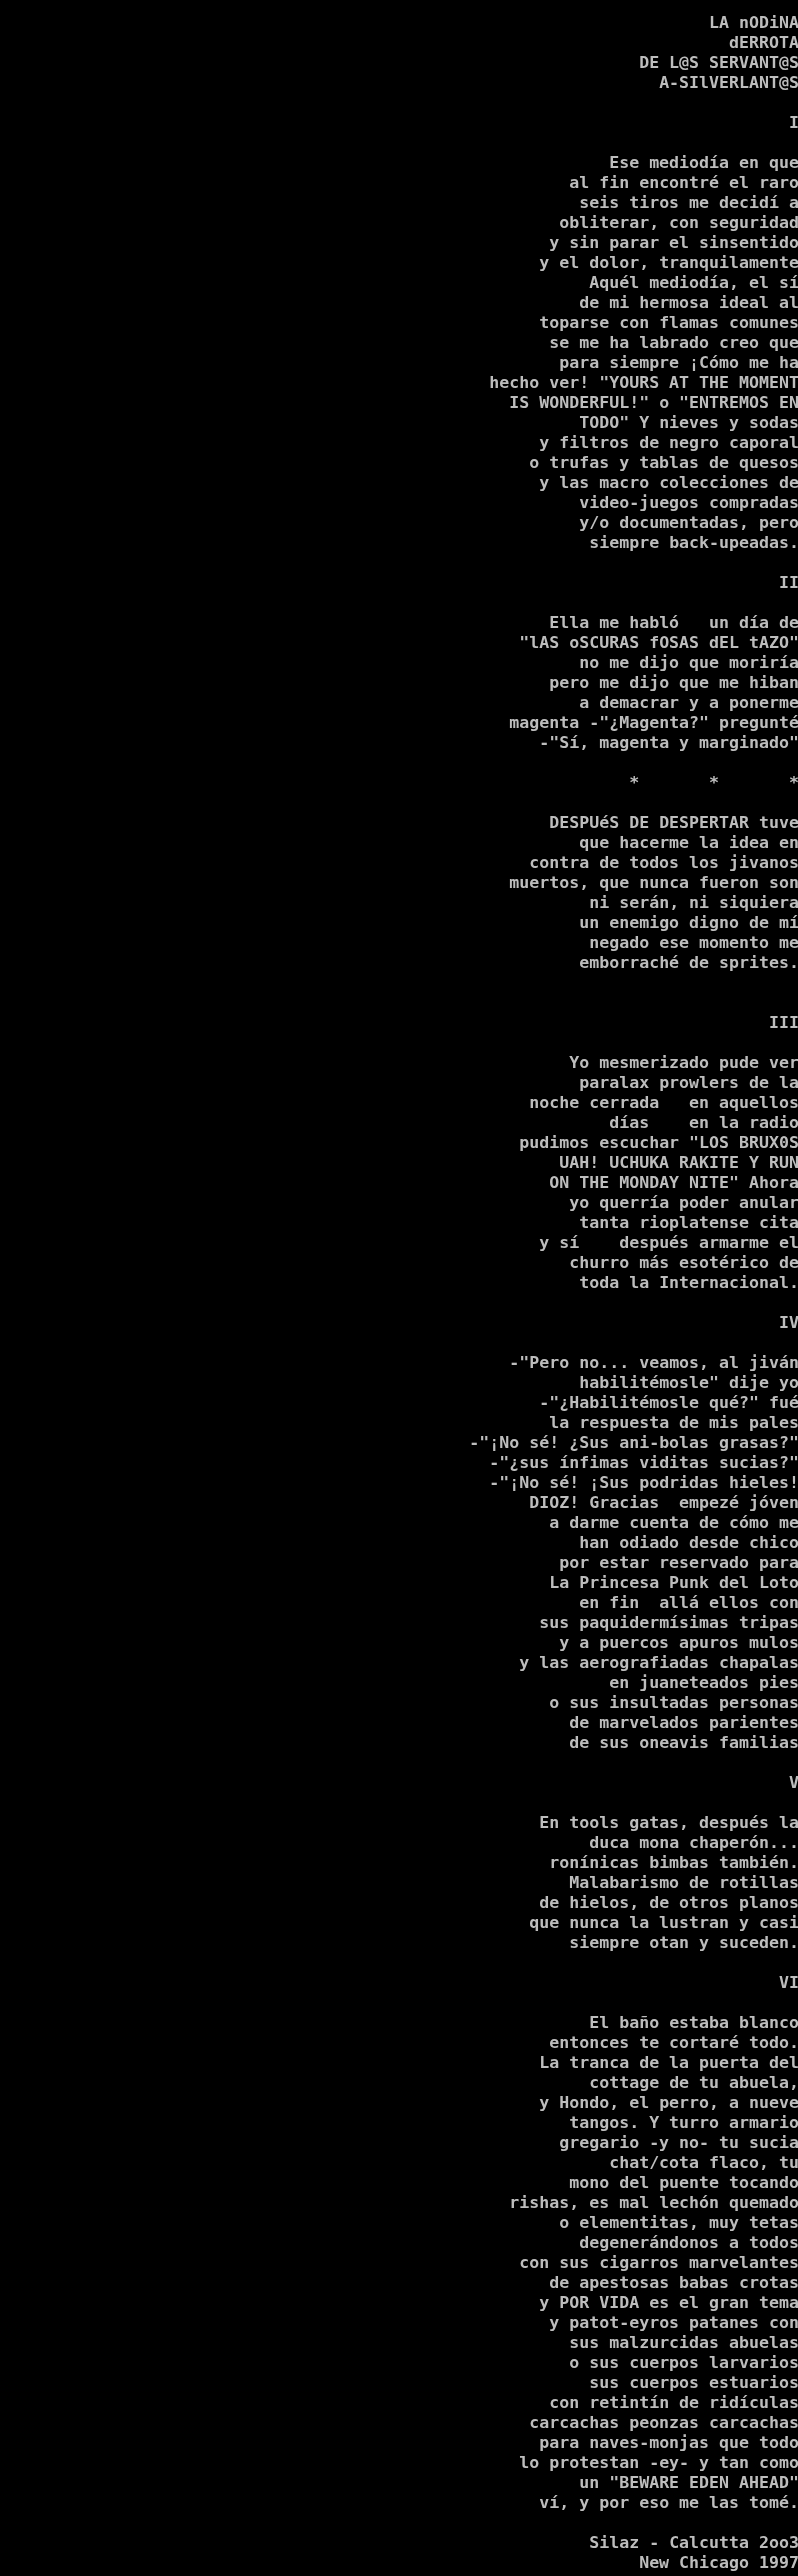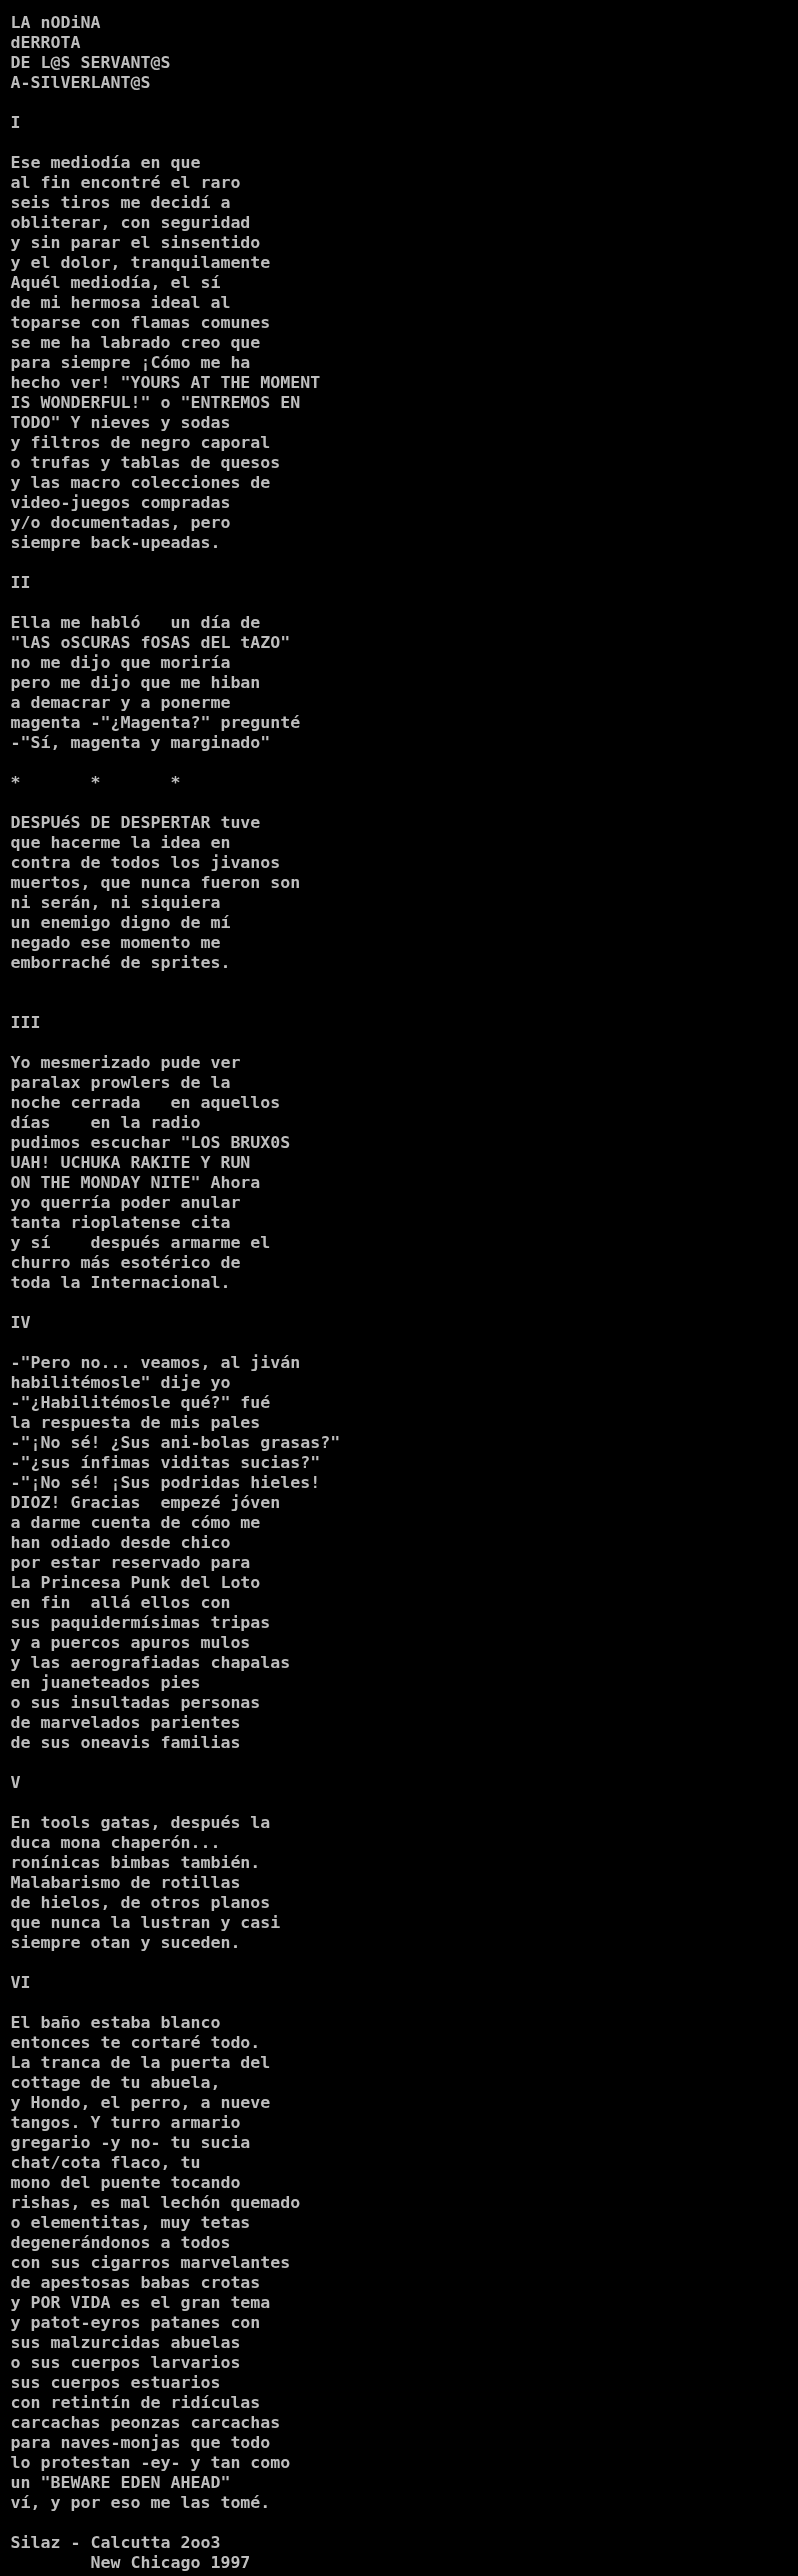--- a/index.html
+++ b/index.html
@@ -30,16 +30,16 @@
     color: #bdbdbd;
   }
   .line {
     white-space: pre;
     height: 20px;
   }
 </style>
 </head>
 <body style="background: rgb(0, 0, 0);">
 
-<div class="screen" style="background: rgb(0, 0, 0);">
+<div class="screen" style="background: rgb(0, 0, 0); text-align: right;">
   <pre class="poem" style="color: rgb(189, 189, 189);"><div class="line">LA nODiNA</div><div class="line">dERROTA</div><div class="line">DE L@S SERVANT@S</div><div class="line">A-SIlVERLANT@S</div><div class="line"></div><div class="line">I</div><div class="line"></div><div class="line">Ese mediodía en que</div><div class="line">al fin encontré el raro</div><div class="line">seis tiros me decidí a</div><div class="line">obliterar, con seguridad</div><div class="line">y sin parar el sinsentido</div><div class="line">y el dolor, tranquilamente</div><div class="line">Aquél mediodía, el sí</div><div class="line">de mi hermosa ideal al</div><div class="line">toparse con flamas comunes</div><div class="line">se me ha labrado creo que</div><div class="line">para siempre ¡Cómo me ha</div><div class="line">hecho ver! "YOURS AT THE MOMENT</div><div class="line">IS WONDERFUL!" o "ENTREMOS EN</div><div class="line">TODO" Y nieves y sodas</div><div class="line">y filtros de negro caporal</div><div class="line">o trufas y tablas de quesos</div><div class="line">y las macro colecciones de</div><div class="line">video-juegos compradas</div><div class="line">y/o documentadas, pero</div><div class="line">siempre back-upeadas.</div><div class="line"></div><div class="line">II</div><div class="line"></div><div class="line">Ella me habló   un día de</div><div class="line">"lAS oSCURAS fOSAS dEL tAZO"</div><div class="line">no me dijo que moriría</div><div class="line">pero me dijo que me hiban</div><div class="line">a demacrar y a ponerme</div><div class="line">magenta -"¿Magenta?" pregunté</div><div class="line">-"Sí, magenta y marginado"</div><div class="line"></div><div class="line">*       *       *</div><div class="line"></div><div class="line">DESPUéS DE DESPERTAR tuve</div><div class="line">que hacerme la idea en</div><div class="line">contra de todos los jivanos</div><div class="line">muertos, que nunca fueron son</div><div class="line">ni serán, ni siquiera</div><div class="line">un enemigo digno de mí</div><div class="line">negado ese momento me</div><div class="line">emborraché de sprites.</div><div class="line"></div><div class="line"></div><div class="line">III</div><div class="line"></div><div class="line">Yo mesmerizado pude ver</div><div class="line">paralax prowlers de la</div><div class="line">noche cerrada   en aquellos</div><div class="line">días    en la radio</div><div class="line">pudimos escuchar "LOS BRUX0S</div><div class="line">UAH! UCHUKA RAKITE Y RUN</div><div class="line">ON THE MONDAY NITE" Ahora</div><div class="line">yo querría poder anular</div><div class="line">tanta rioplatense cita</div><div class="line">y sí    después armarme el</div><div class="line">churro más esotérico de</div><div class="line">toda la Internacional.</div><div class="line"></div><div class="line">IV</div><div class="line"></div><div class="line">-"Pero no... veamos, al jiván</div><div class="line">habilitémosle" dije yo</div><div class="line">-"¿Habilitémosle qué?" fué</div><div class="line">la respuesta de mis pales</div><div class="line">-"¡No sé! ¿Sus ani-bolas grasas?"</div><div class="line">-"¿sus ínfimas viditas sucias?"</div><div class="line">-"¡No sé! ¡Sus podridas hieles!</div><div class="line">DIOZ! Gracias  empezé jóven</div><div class="line">a darme cuenta de cómo me</div><div class="line">han odiado desde chico</div><div class="line">por estar reservado para</div><div class="line">La Princesa Punk del Loto</div><div class="line">en fin  allá ellos con</div><div class="line">sus paquidermísimas tripas</div><div class="line">y a puercos apuros mulos</div><div class="line">y las aerografiadas chapalas</div><div class="line">en juaneteados pies</div><div class="line">o sus insultadas personas</div><div class="line">de marvelados parientes</div><div class="line">de sus oneavis familias</div><div class="line"></div><div class="line">V</div><div class="line"></div><div class="line">En tools gatas, después la</div><div class="line">duca mona chaperón...</div><div class="line">ronínicas bimbas también.</div><div class="line">Malabarismo de rotillas</div><div class="line">de hielos, de otros planos</div><div class="line">que nunca la lustran y casi</div><div class="line">siempre otan y suceden.</div><div class="line"></div><div class="line">VI</div><div class="line"></div><div class="line">El baño estaba blanco</div><div class="line">entonces te cortaré todo.</div><div class="line">La tranca de la puerta del</div><div class="line">cottage de tu abuela,</div><div class="line">y Hondo, el perro, a nueve</div><div class="line">tangos. Y turro armario</div><div class="line">gregario -y no- tu sucia</div><div class="line">chat/cota flaco, tu</div><div class="line">mono del puente tocando</div><div class="line">rishas, es mal lechón quemado</div><div class="line">o elementitas, muy tetas</div><div class="line">degenerándonos a todos</div><div class="line">con sus cigarros marvelantes</div><div class="line">de apestosas babas crotas</div><div class="line">y POR VIDA es el gran tema</div><div class="line">y patot-eyros patanes con</div><div class="line">sus malzurcidas abuelas</div><div class="line">o sus cuerpos larvarios</div><div class="line">sus cuerpos estuarios</div><div class="line">con retintín de ridículas</div><div class="line">carcachas peonzas carcachas</div><div class="line">para naves-monjas que todo</div><div class="line">lo protestan -ey- y tan como</div><div class="line">un "BEWARE EDEN AHEAD"</div><div class="line">ví, y por eso me las tomé.</div><div class="line"></div><div class="line">Silaz - Calcutta 2oo3</div><div class="line">        New Chicago 1997</div></pre>
 </div>
 
 
 </body></html>

